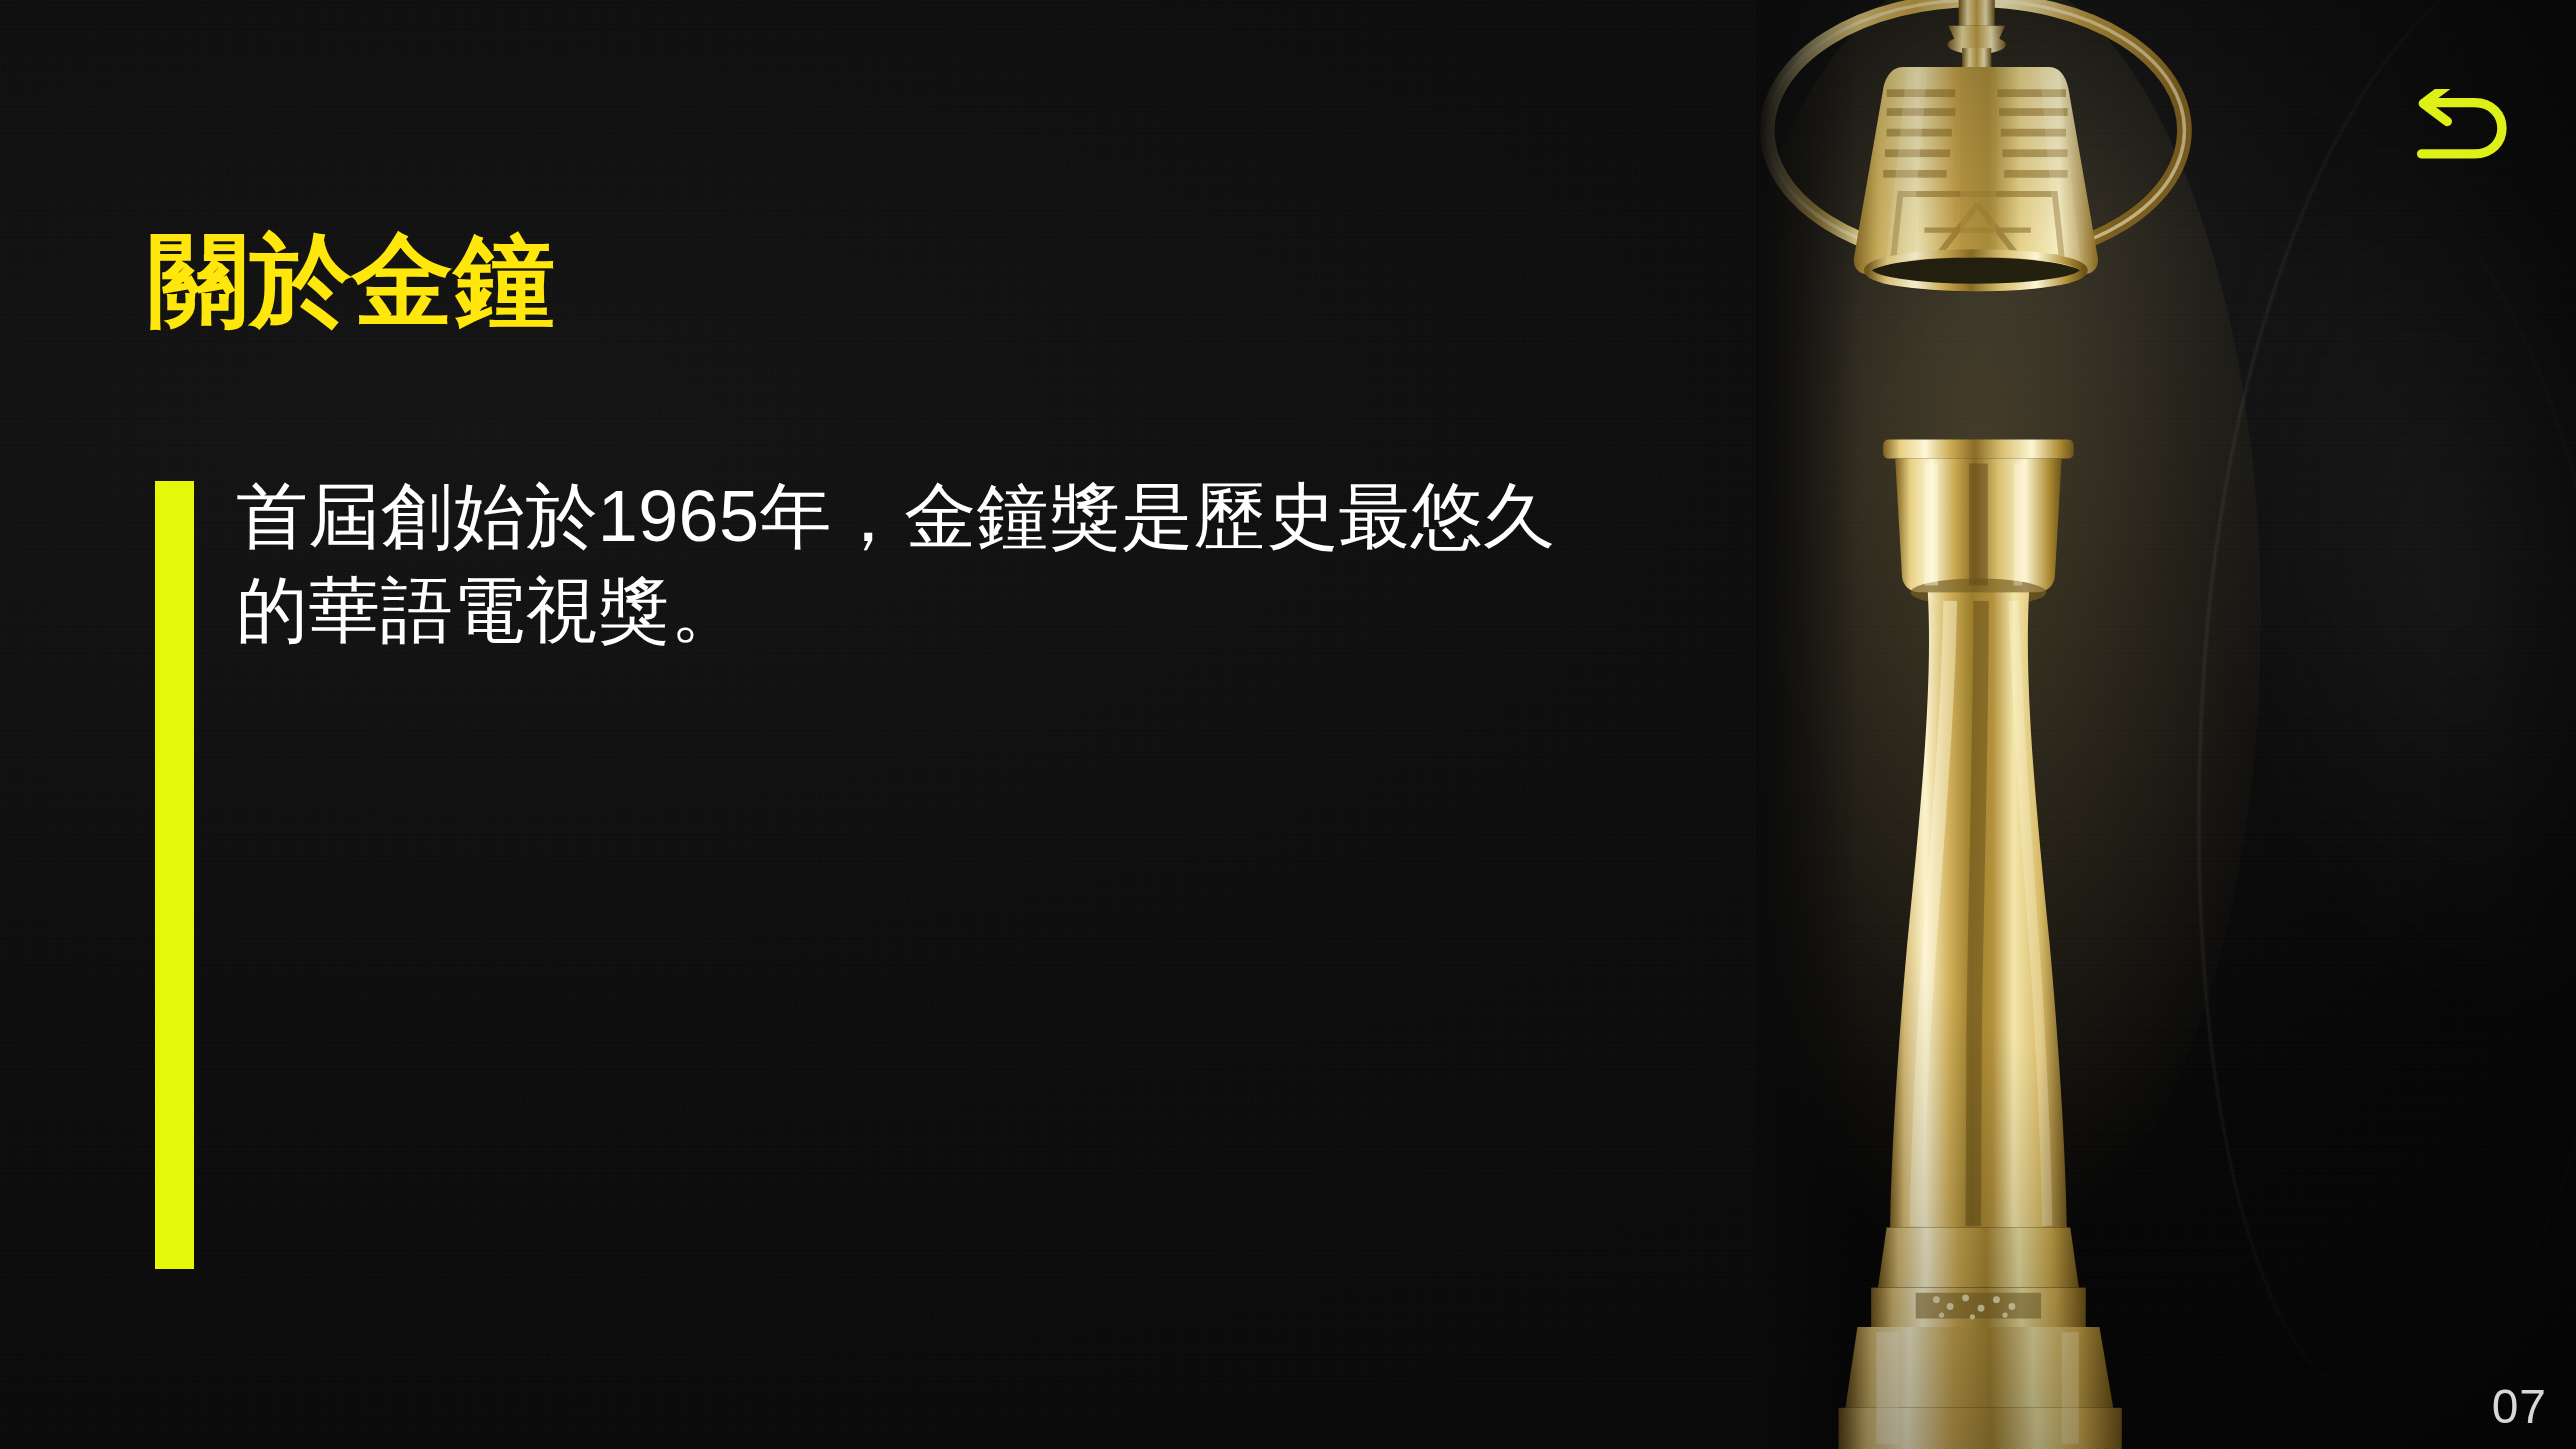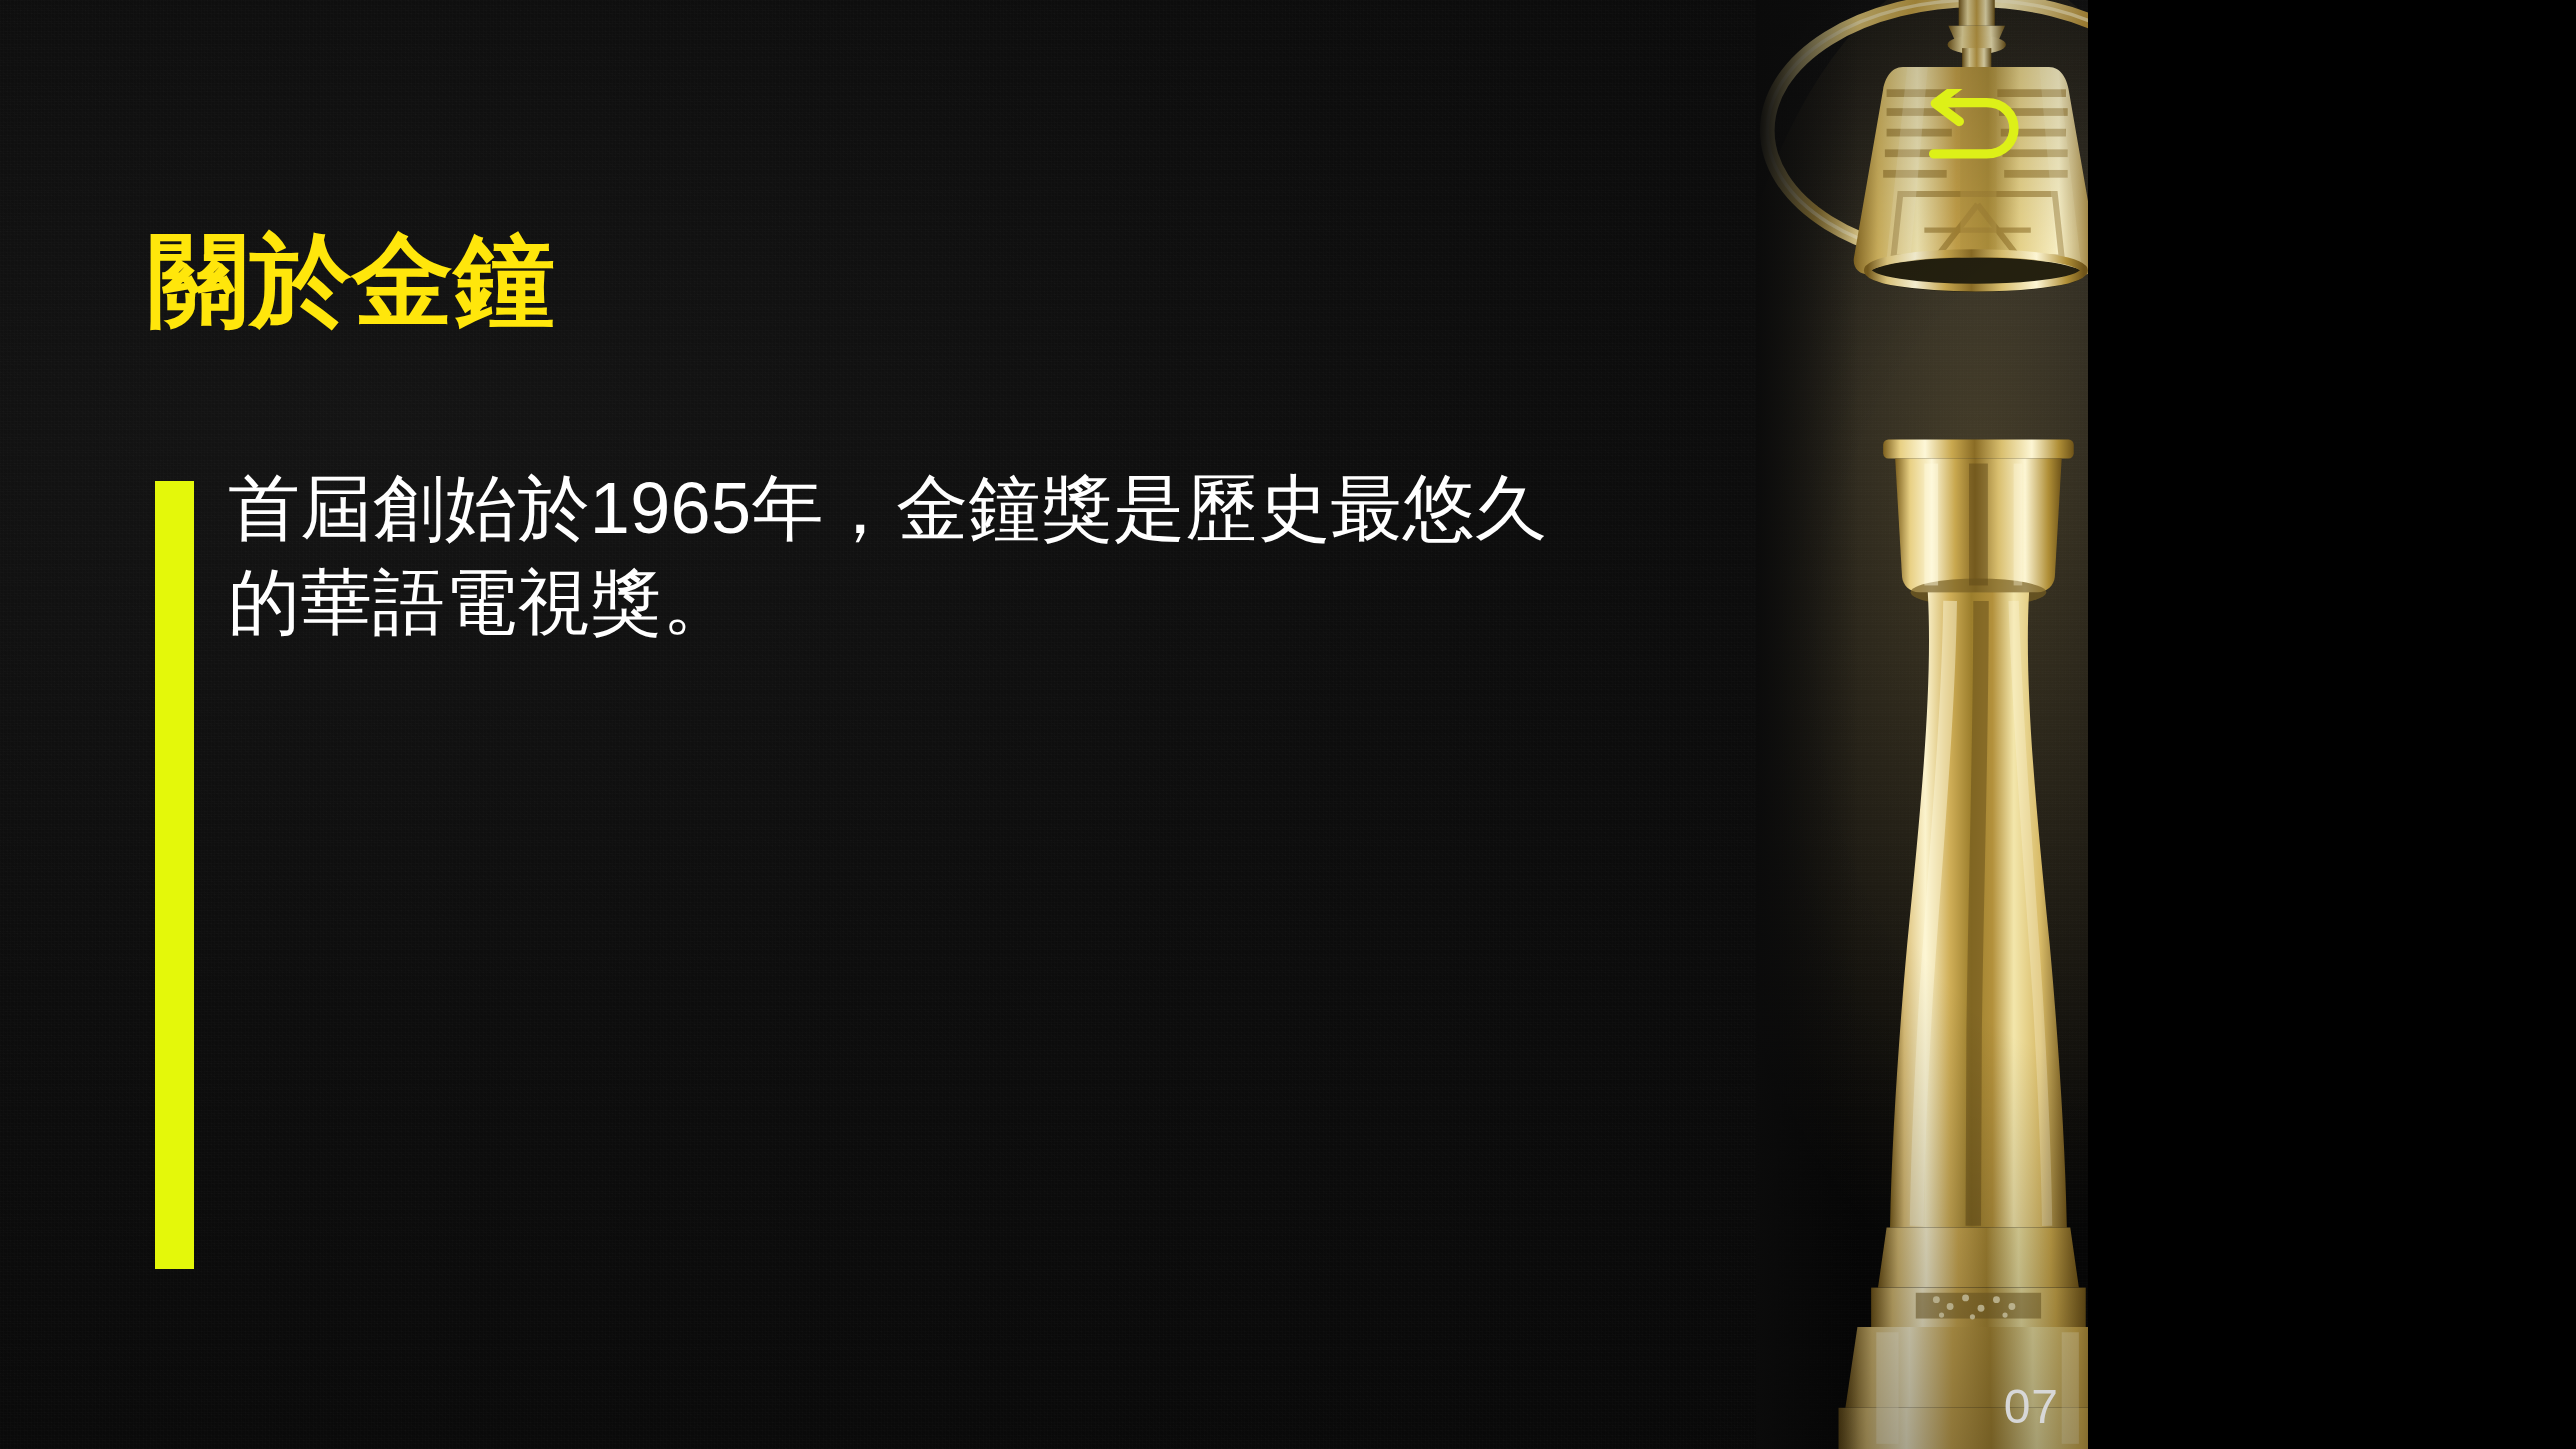--- a/index.html
+++ b/index.html
@@ -7,21 +7,21 @@
     margin: 0;
     padding: 0;
     background: #000;
   }
   body {
     font-family: "Liberation Sans", "DejaVu Sans", sans-serif;
   }
 
   .slide {
     position: relative;
-    width: 2088px;
+    width: 2576px;
     height: 1449px;
     overflow: hidden;
     background: #0b0b0b;
   }
 
   
   .bg-base {
     position: absolute;
     inset: 0;
     background:
@@ -128,21 +128,21 @@
     position: absolute;
     left: 73px;
     top: -19px;
     width: 1340px;
     color: #ffffff;
     font-size: 72px;
     line-height: 1.30;
     font-weight: 400;
     letter-spacing: .005em;
   }
-  .paragraphs p { margin: 0; }
+  .paragraphs p { margin: 8px; }
   .para-gap { height: 120px; }
 
   
   .back-icon {
     position: absolute;
     right: 62px;
     top: 89px;
     width: 101px;
     height: 82px;
     cursor: pointer;

